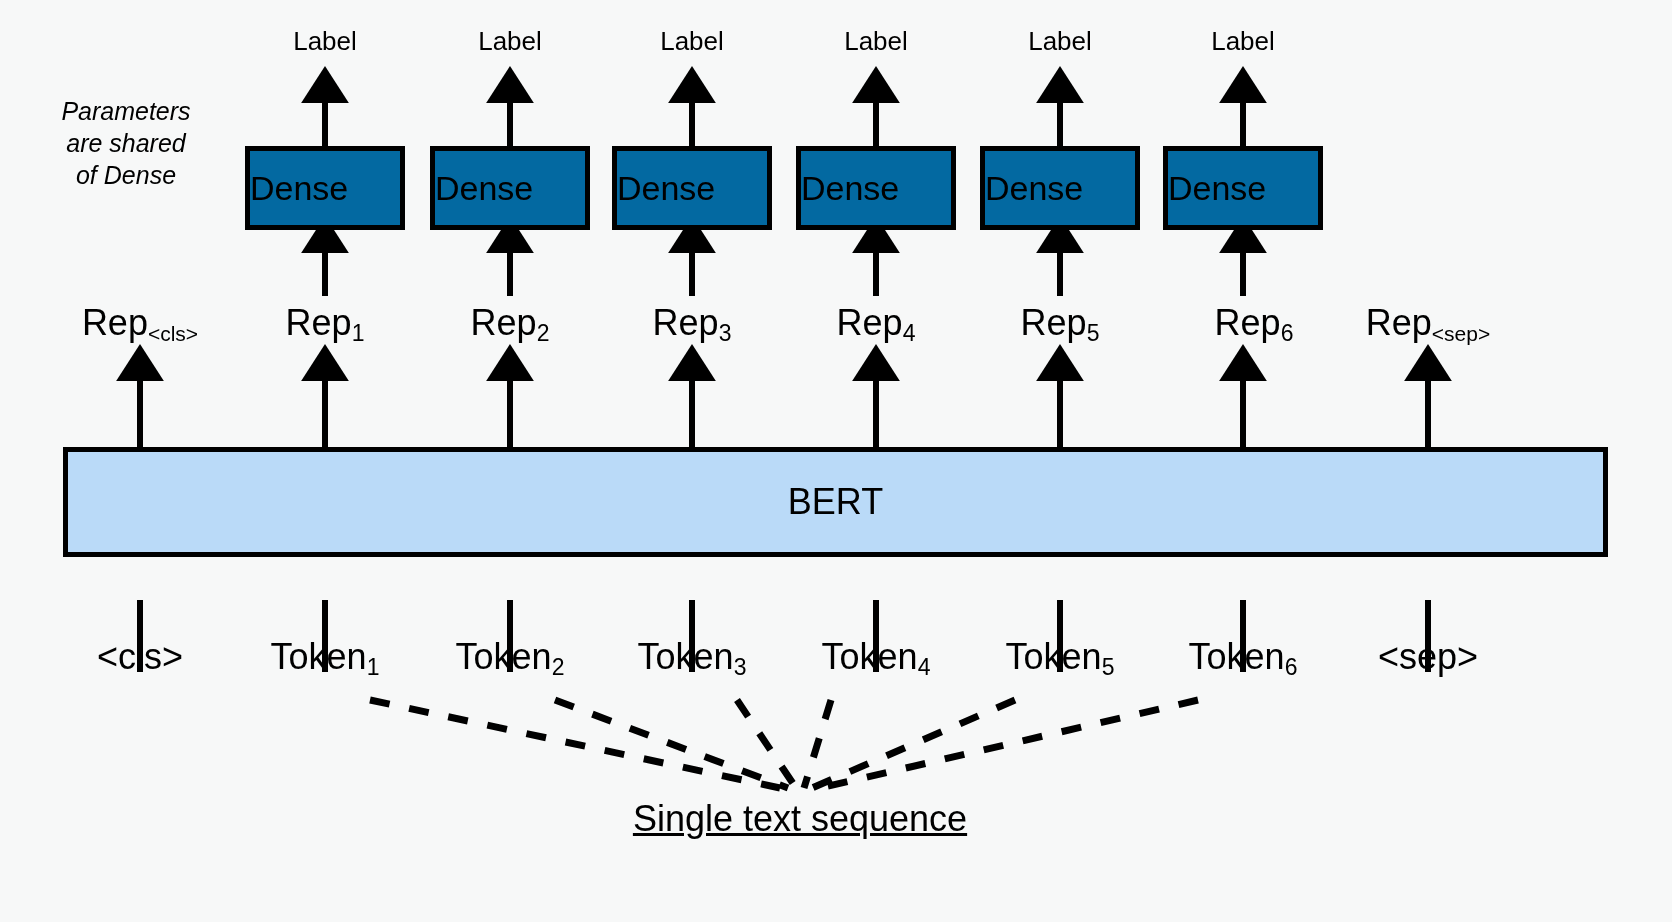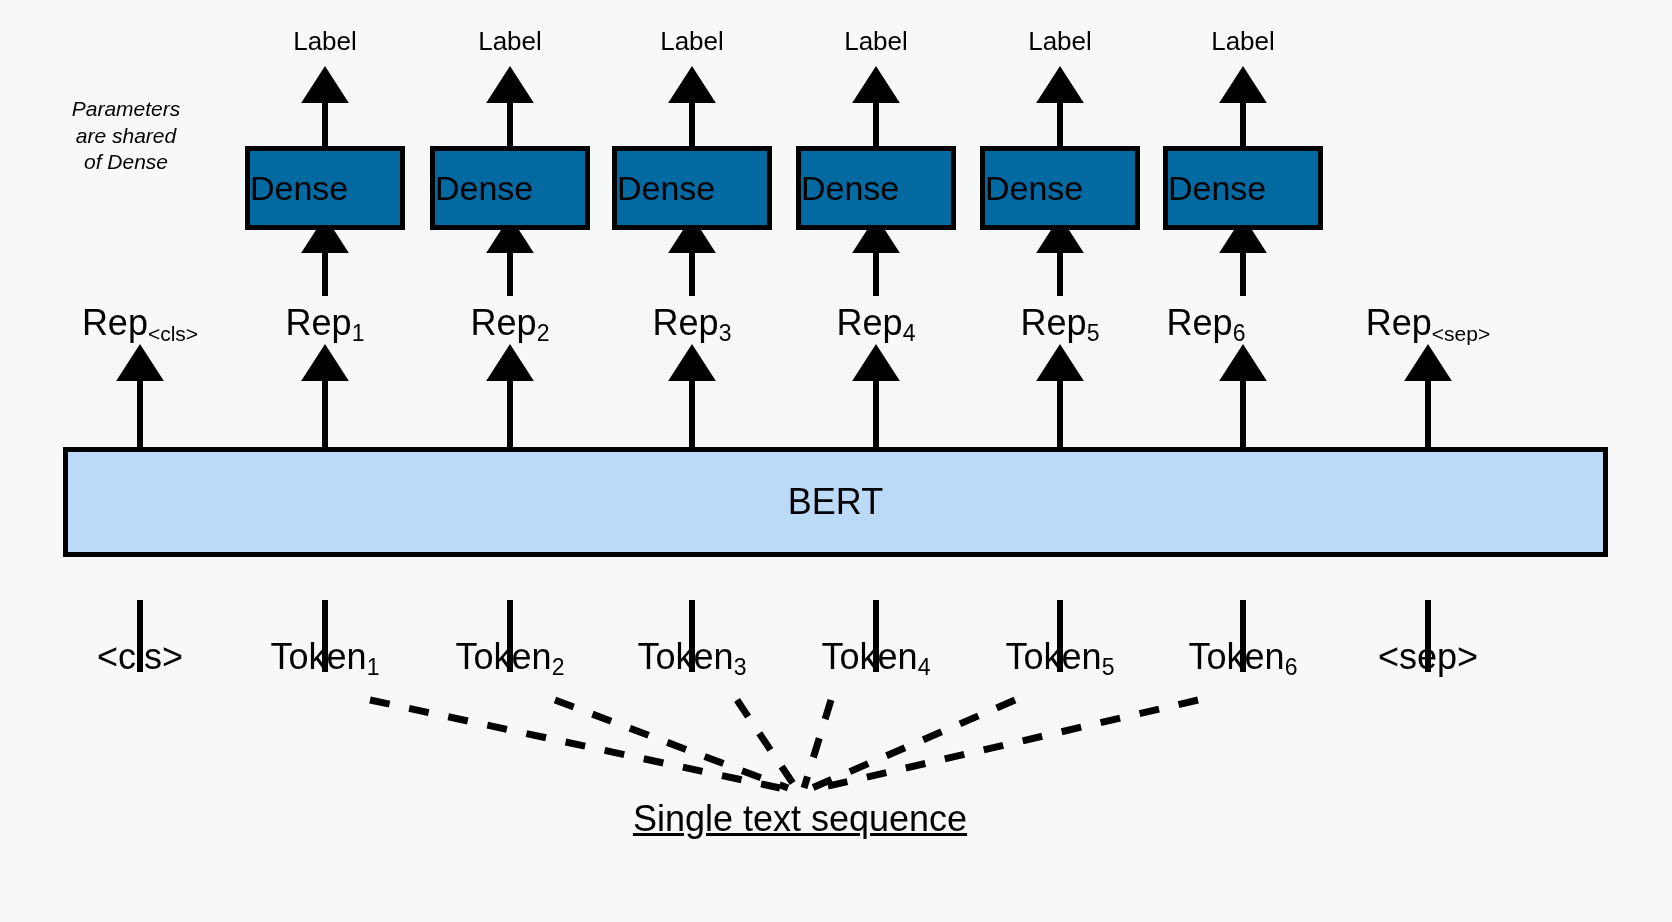--- a/index.html
+++ b/index.html
@@ -16,21 +16,21 @@
   .txt{position:absolute;color:#000;white-space:nowrap;}
   .label-top{font-size:26px;transform:translateX(-50%);}
   .rep{font-size:36px;transform:translateX(-50%);}
   .rep .sub{font-size:21px;vertical-align:-0.28em;}
   .rep .subn{font-size:23px;vertical-align:-0.28em;}
   .tok{font-size:36px;transform:translateX(-50%);}
   .tok .subn{font-size:23px;vertical-align:-0.28em;}
   .caption{font-size:36px;transform:translateX(-50%);}
 
   .note{
-    position:absolute;font-style:italic;font-size:21px;
+    position:absolute;font-style:italic;font-size:25px;
     line-height:1.27;text-align:center;color:#000;
     transform:translateX(-50%);
   }
 
   .dense-box{
     position:absolute;
     background:#0369a1;
     border:5px solid #000;
     box-sizing:border-box;
     display:flex;align-items:center;justify-content:flex-start;
@@ -136,21 +136,21 @@
         <span>Dense</span>
       </div>
     </div>
   <div id="rep-row">
       <div class="txt rep" style="left: 140px; top: 302px;"><span>Rep</span><sub class="sub">&lt;cls&gt;</sub></div>
       <div class="txt rep" style="left: 325px; top: 302px;"><span>Rep</span><sub class="subn">1</sub></div>
       <div class="txt rep" style="left: 510px; top: 302px;"><span>Rep</span><sub class="subn">2</sub></div>
       <div class="txt rep" style="left: 692px; top: 302px;"><span>Rep</span><sub class="subn">3</sub></div>
       <div class="txt rep" style="left: 876px; top: 302px;"><span>Rep</span><sub class="subn">4</sub></div>
       <div class="txt rep" style="left: 1060px; top: 302px;"><span>Rep</span><sub class="subn">5</sub></div>
-      <div class="txt rep" style="left: 1206px; top: 302px;"><span>Rep</span><sub class="subn">6</sub></div>
+      <div class="txt rep" style="left: 1254px; top: 302px;"><span>Rep</span><sub class="subn">6</sub></div>
       <div class="txt rep" style="left: 1428px; top: 302px;"><span>Rep</span><sub class="sub">&lt;sep&gt;</sub></div>
     </div>
   <div id="token-row">
       <div class="txt tok" style="left: 140px; top: 636px;"><span>&lt;cls&gt;</span></div>
       <div class="txt tok" style="left: 325px; top: 636px;"><span>Token</span><sub class="subn">1</sub></div>
       <div class="txt tok" style="left: 510px; top: 636px;"><span>Token</span><sub class="subn">2</sub></div>
       <div class="txt tok" style="left: 692px; top: 636px;"><span>Token</span><sub class="subn">3</sub></div>
       <div class="txt tok" style="left: 876px; top: 636px;"><span>Token</span><sub class="subn">4</sub></div>
       <div class="txt tok" style="left: 1060px; top: 636px;"><span>Token</span><sub class="subn">5</sub></div>
       <div class="txt tok" style="left: 1243px; top: 636px;"><span>Token</span><sub class="subn">6</sub></div>

